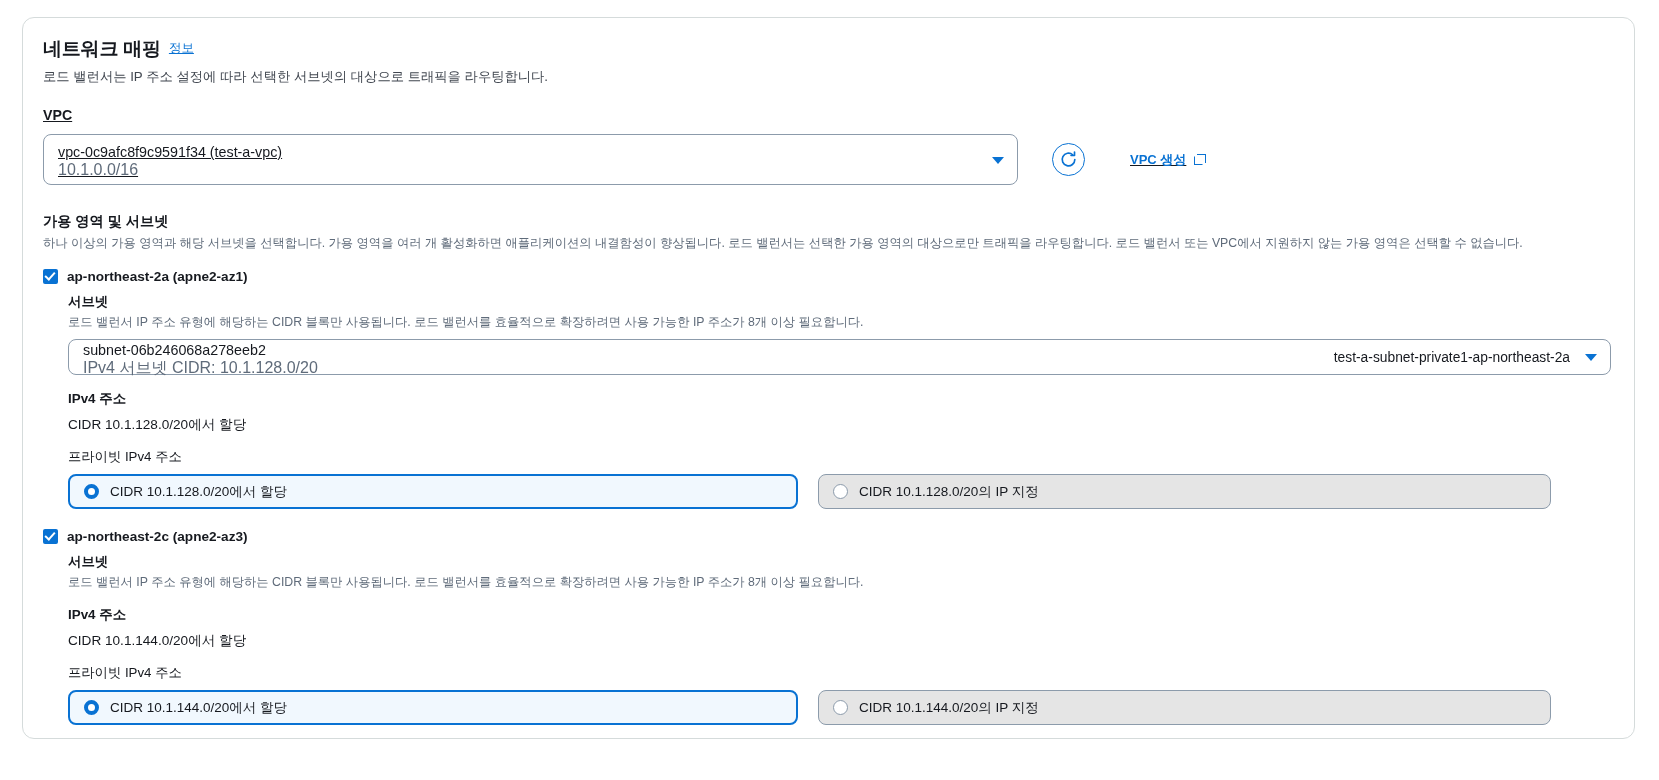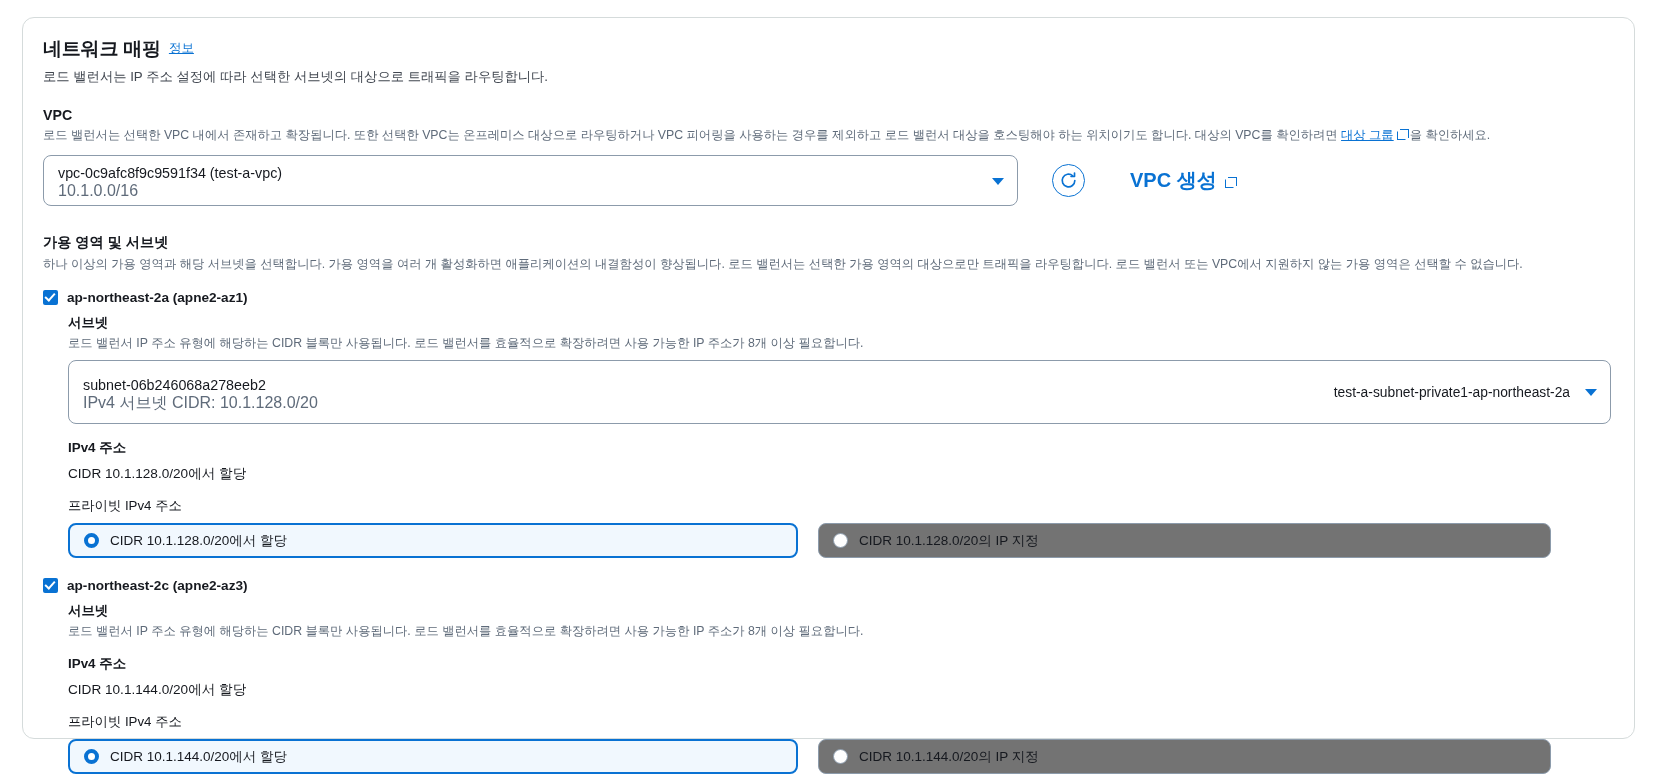--- a/index.html
+++ b/index.html
@@ -93,21 +93,21 @@
     content: "";
     position: absolute;
     left: 3px; top: 0px;
     width: 8px; height: 8px;
     border: 1.6px solid #0972d3;
     border-bottom: none;
     border-left: none;
   }
 
   
-  #vpc-section { margin-top: 21px; }
+  #vpc-section { margin-top: 21px; text-decoration: underline; }
   .vpc-row {
     display: flex;
     align-items: center;
     margin-top: 11px;
   }
   .select-box {
     position: relative;
     box-sizing: border-box;
     border: 1px solid #8c9bab;
     border-radius: 8px;
@@ -149,21 +149,21 @@
     border-radius: 50%;
     box-sizing: border-box;
     display: flex;
     align-items: center;
     justify-content: center;
     cursor: pointer;
     background: #ffffff;
   }
   .create-vpc {
     margin-left: 45px;
-    font-size: 20px;
+    font-size: 13px;
     font-weight: bold;
     color: #0972d3;
     cursor: pointer;
     white-space: nowrap;
   }
 
   
   #az-section { margin-top: 27px; }
 
   .az-group { margin-top: 17px; }
@@ -193,21 +193,21 @@
   .az-name {
     font-size: 13.6px;
     font-weight: bold;
     color: #16191f;
   }
 
   .az-body { padding-left: 25px; margin-top: 9px; }
 
   #subnet-select-a, #subnet-select-c {
     width: 1543px;
-    height: 64px;
+    height: 36px;
     margin-top: 8px;
     padding: 4px 34px 4px 14px;
     display: flex;
     align-items: center;
     justify-content: space-between;
   }
   .subnet-left { line-height: 1; }
   .subnet-right {
     font-size: 13.8px;
     color: #16191f;
@@ -233,21 +233,21 @@
     margin-top: 8px;
   }
   .radio-tile {
     box-sizing: border-box;
     height: 35px;
     display: flex;
     align-items: center;
     padding: 0 14px;
     border-radius: 8px;
     border: 1px solid #8c9bab;
-    background: #737373;
+    background: #e5e5e5;
     cursor: pointer;
     font-size: 13.5px;
     color: #16191f;
   }
   .radio-tile.sel {
     border: 2px solid #0972d3;
     background: #f1f8fe;
   }
   #radio-a-auto, #radio-c-auto { width: 730px; }
   #radio-a-manual, #radio-c-manual { width: 733px; }
@@ -273,21 +273,20 @@
 
 <div class="panel">
 
   <div>
     <span class="h-title">네트워크 매핑</span><span class="info-link">정보</span>
   </div>
   <div class="desc">로드 밸런서는 IP 주소 설정에 따라 선택한 서브넷의 대상으로 트래픽을 라우팅합니다.</div>
 
   <div id="vpc-section">
     <div class="sec-head">VPC</div>
-    <div class="small-desc" style="margin-top:4px; max-width:1510px;"><span>로드 밸런서는 선택한 VPC 내에서 존재하고 확장됩니다. 또한 선택한 VPC는 온프레미스 대상으로 라우팅하거나 VPC 피어링을 사용하는 경우를 제외하고 로드 밸런서 대상을 호스팅해야 하는 위치이기도 합니다. 대상의 VPC를 확인하려면 </span><span class="inline-link">대상 그룹</span><span class="ext-ico"></span><span>을 확인하세요.</span></div>
 
     <div class="vpc-row">
       <div class="select-box" id="vpc-select">
         <div class="sel-main">vpc-0c9afc8f9c9591f34 (test-a-vpc)</div>
         <div class="sel-sub">10.1.0.0/16</div>
         <span class="caret"></span>
       </div>
 
       <div class="refresh-btn">
         <svg width="19" height="19" viewBox="0 0 24 24">

